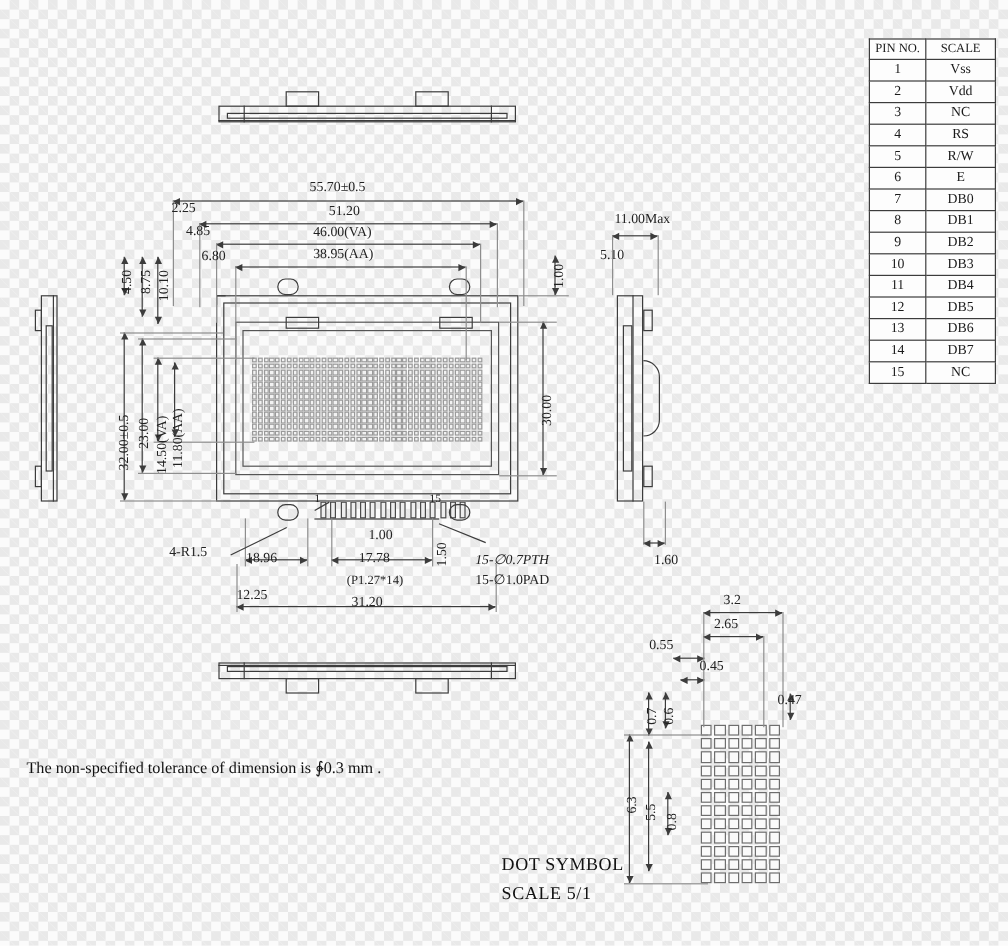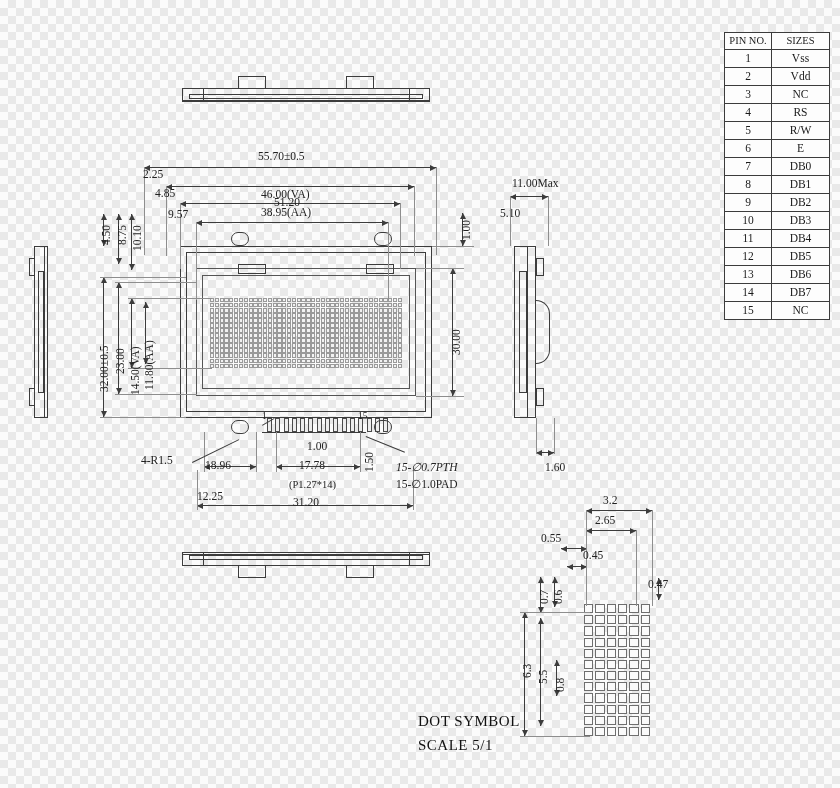--- a/index.html
+++ b/index.html
@@ -764,27 +764,27 @@
     <div class="ext vl" style="left:360px;top:432px;width:1px;height:40px;"></div>
     <div class="ext vl" style="left:197px;top:470px;width:1px;height:40px;"></div>
     <div class="ext vl" style="left:413px;top:470px;width:1px;height:40px;"></div>
 
     <div class="leader" style="left:192px;top:462px;width:52px;transform:rotate(-26deg);"></div>
     <div class="leader" style="left:366px;top:436px;width:42px;transform:rotate(22deg);"></div>
     <div class="leader" style="left:262px;top:425px;width:14px;transform:rotate(-30deg);"></div>
   </div>
 
   <div class="txt" style="left:258px;top:150px;">55.70±0.5</div>
-  <div class="txt" style="left:274px;top:170px;margin-top:26px;">51.20</div>
+  <div class="txt" style="left:274px;top:170px;">51.20</div>
   <div class="txt" style="left:261px;top:188px;">46.00(VA)</div>
   <div class="txt" style="left:261px;top:206px;">38.95(AA)</div>
 
   <div class="txt" style="left:143px;top:168px;">2.25</div>
   <div class="txt" style="left:155px;top:187px;">4.85</div>
-  <div class="txt" style="left:168px;top:208px;">9.57</div>
+  <div class="txt" style="left:168px;top:208px;">6.80</div>
 
   <div class="txt rot" style="left:100px;top:245px;">4.50</div>
   <div class="txt rot" style="left:116px;top:245px;">8.75</div>
   <div class="txt rot" style="left:131px;top:251px;">10.10</div>
   <div class="txt rot" style="left:98px;top:392px;">32.00±0.5</div>
   <div class="txt rot" style="left:114px;top:374px;">23.00</div>
   <div class="txt rot" style="left:129px;top:395px;">14.50(VA)</div>
   <div class="txt rot" style="left:143px;top:390px;">11.80(AA)</div>
 
   <div class="txt rot" style="left:460px;top:240px;">1.00</div>
@@ -911,28 +911,29 @@
   <div class="txt" style="left:595px;top:514px;">2.65</div>
   <div class="txt" style="left:541px;top:532px;">0.55</div>
   <div class="txt" style="left:541px;top:549px;padding-left:42px;">0.45</div>
   <div class="txt rot" style="left:538px;top:604px;">0.7</div>
   <div class="txt rot" style="left:552px;top:604px;">0.6</div>
   <div class="txt" style="left:648px;top:578px;">0.47</div>
   <div class="txt rot" style="left:521px;top:678px;">6.3</div>
   <div class="txt rot" style="left:537px;top:684px;">5.5</div>
   <div class="txt rot" style="left:554px;top:692px;">0.8</div>
 
+  <div class="note" style="left:22px;top:631px;">The non-specified tolerance of dimension is ∲0.3 mm .</div>
   <div class="title" style="left:418px;top:713px;">DOT  SYMBOL</div>
   <div class="title" style="left:418px;top:737px;">SCALE 5/1</div>
 
   <table class="pintable">
     <thead>
       <tr>
         <th class="c1">PIN NO.</th>
-        <th class="c2">SIZES</th>
+        <th class="c2">SCALE</th>
       </tr>
     </thead>
     <tbody>
         <tr>
           <td class="c1">1</td>
           <td class="c2">Vss</td>
         </tr>
         <tr>
           <td class="c1">2</td>
           <td class="c2">Vdd</td>

